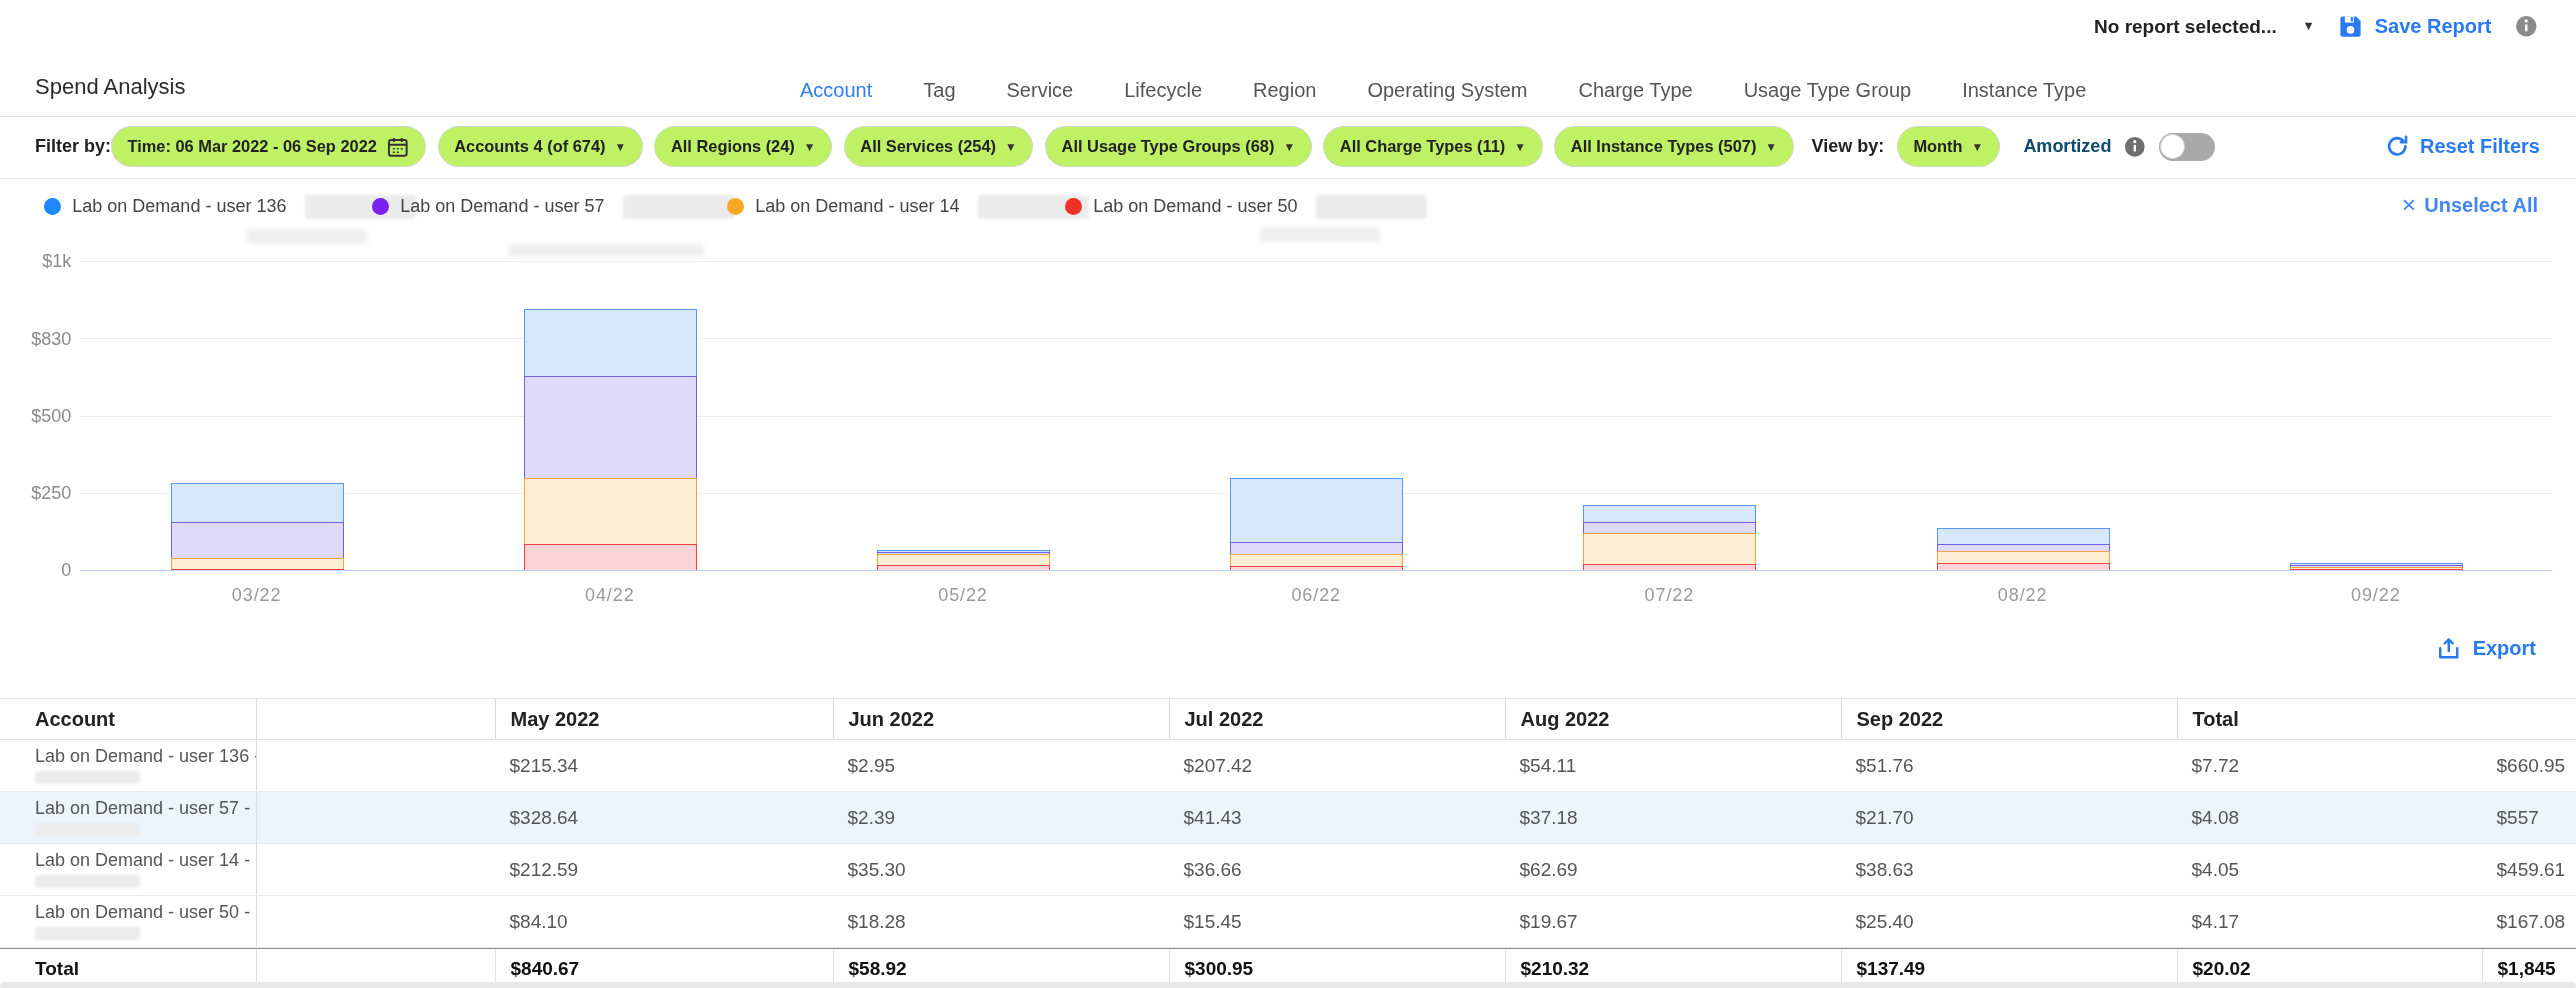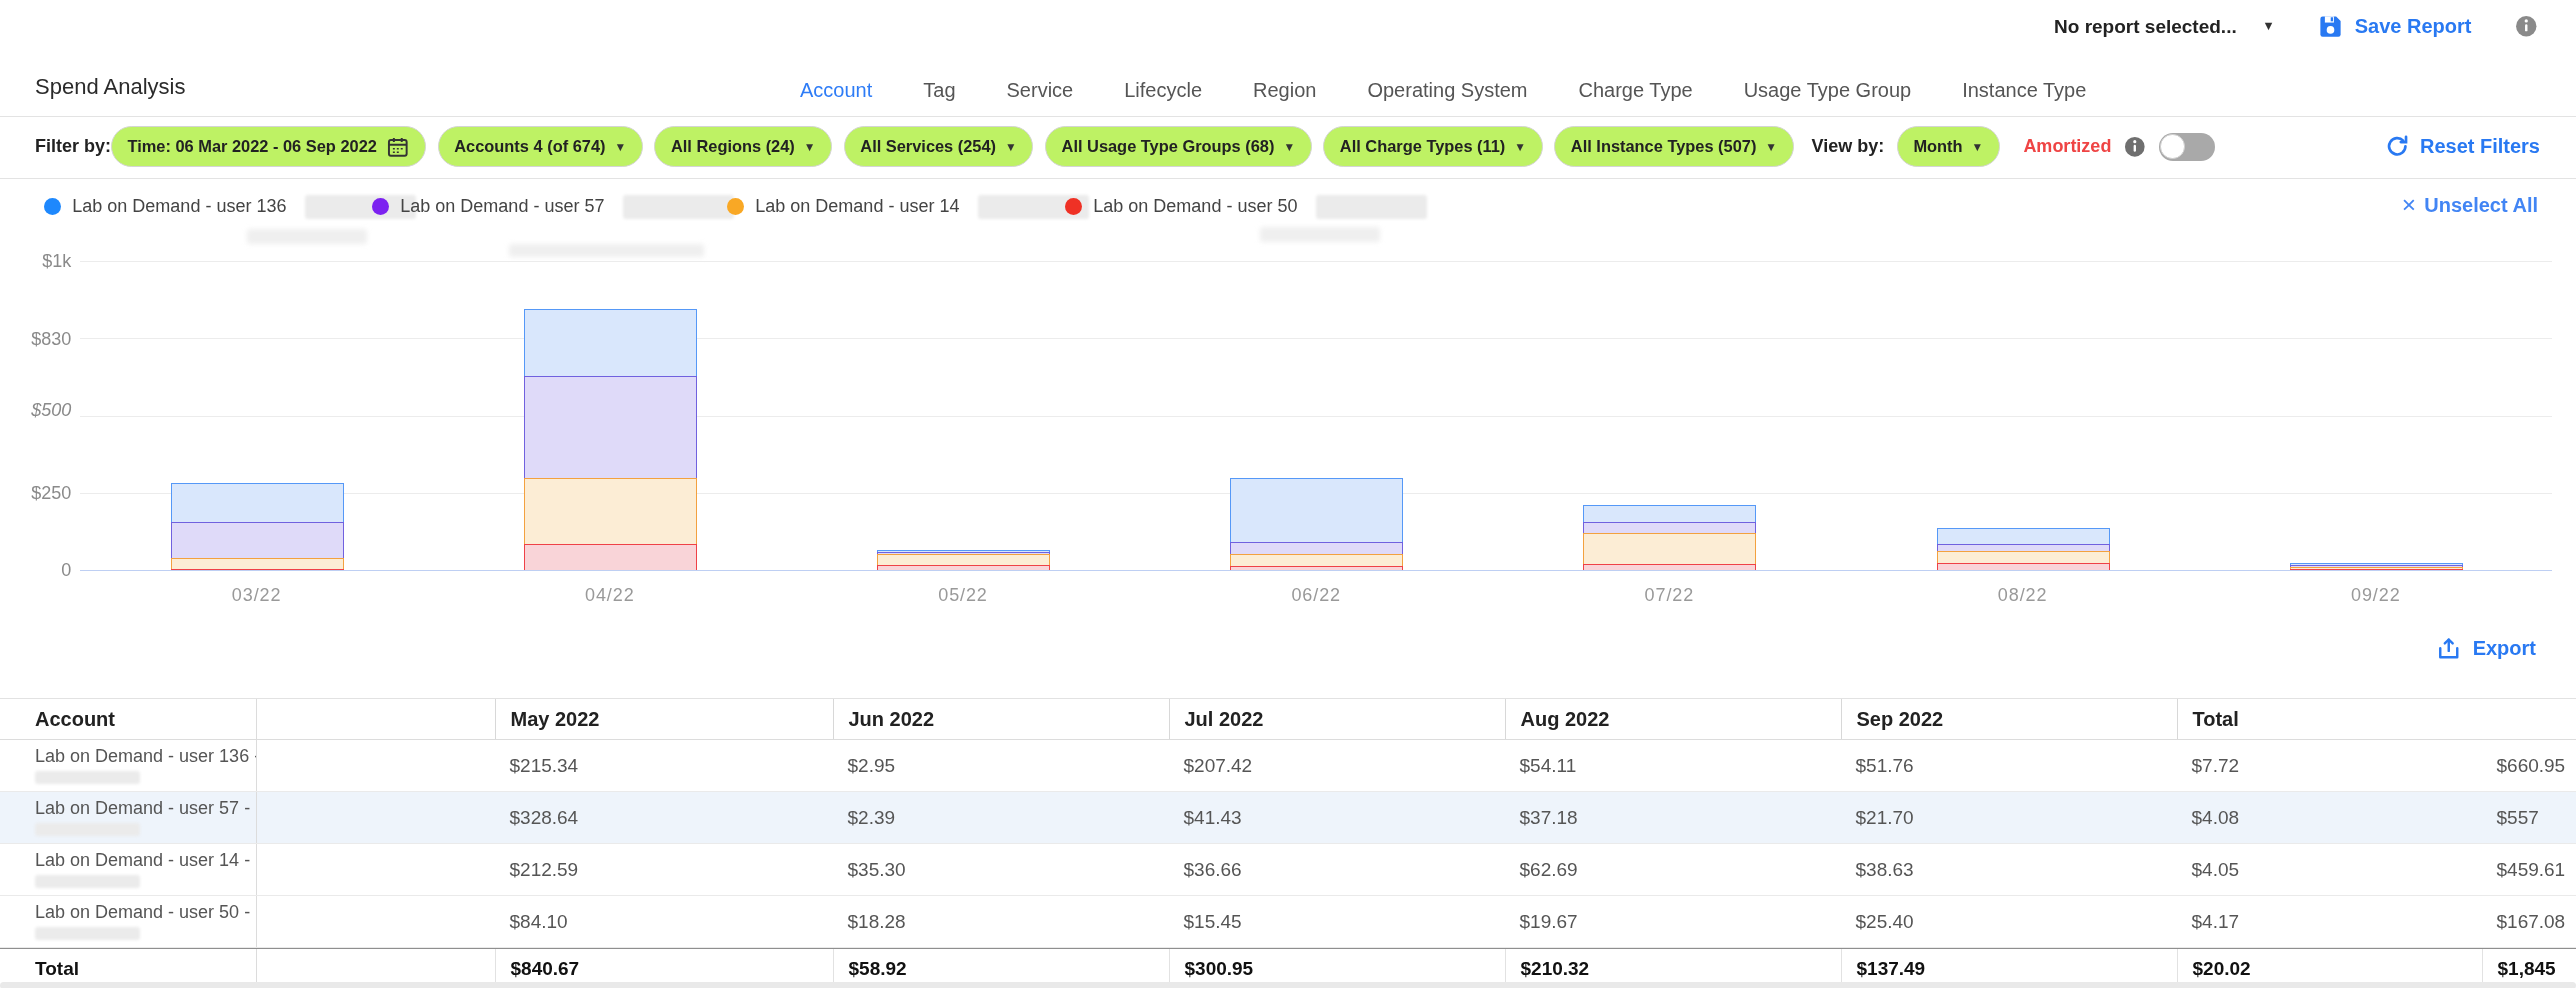--- a/index.html
+++ b/index.html
@@ -1,21 +1,21 @@
 <!DOCTYPE html>
 <html style="font-size:14.5px"><head>
 <meta charset="utf-8">
 <style>
   html,body{margin:0;padding:0}
   body{width:2576px;height:989px;position:relative;overflow:hidden;background:#fff;
        font-family:"Liberation Sans",sans-serif;color:#333}
 
   
   .topbar{position:absolute;top:0;left:0;right:0;height:53px;display:flex;align-items:center;
-          justify-content:flex-end;gap:42px;padding-right:38px}
+          justify-content:flex-end;gap:22px;padding-right:38px}
   .report-select{display:flex;align-items:center;gap:25.5px;font-size:19px;font-weight:700;color:#222;cursor:pointer}
   .caret{font-size:12.7px;color:#333;line-height:1}
   .save-report{display:flex;align-items:center;gap:11px;font-size:20px;font-weight:700;color:#2979F2;cursor:pointer}
   .info-ic{display:inline-flex;line-height:0}
 
   
   .header-row{position:absolute;top:53px;left:0;right:0;height:63px;border-bottom:0.9px solid #E3E3E3}
   .page-title{position:absolute;left:35px;bottom:16.4px;font-size:22px;color:#2b2b2b}
   .tab-bar{position:absolute;left:800px;bottom:14.5px;display:flex;gap:51px}
   .tab{font-size:20px;color:#555;cursor:pointer;white-space:nowrap}
@@ -27,21 +27,21 @@
   .filter-label{font-size:18px;font-weight:700;color:#222;white-space:nowrap}
   .pills{display:flex;align-items:center;gap:11.8px}
   .pill{display:flex;align-items:center;gap:9px;height:41px;padding:0 15.5px;border:1.8px solid #D4D4D4;
         border-radius:22px;background:#bef264;font-size:16.4px;font-weight:700;color:#222;
         font-family:inherit;cursor:pointer;white-space:nowrap}
   .pill-icon{display:inline-flex;line-height:0}
   .pill .caret{font-size:11.8px}
   .viewby{display:flex;align-items:center;gap:12.7px;margin-left:18px}
   .viewby-label{font-size:18px;font-weight:700;color:#222;white-space:nowrap}
   .amortized{display:flex;align-items:center;gap:11.8px;margin-left:23.6px}
-  .amortized-label{font-size:18px;font-weight:700;color:#ef4444;white-space:nowrap}
+  .amortized-label{font-size:18px;font-weight:700;color:#0c4a6e;white-space:nowrap}
   .toggle{width:56px;height:28px;border-radius:14.5px;background:#A9A9A9;position:relative;cursor:pointer;flex:none}
   .toggle .knob{position:absolute;left:1.8px;top:1.8px;width:24.5px;height:24.5px;border-radius:50%;
                 background:#fff;border:0.9px solid #CFCFCF;box-sizing:border-box}
   .reset{margin-left:auto;display:flex;align-items:center;gap:10px;font-size:20px;font-weight:700;color:#2979F2;cursor:pointer;white-space:nowrap}
 
   
   .legend-row{position:absolute;top:186px;left:0;right:0;height:56px}
   .legend-item{position:absolute;top:9px;display:flex;align-items:center;gap:11px;cursor:pointer}
   .legend-dot{width:17.3px;height:17.3px;border-radius:50%;flex:none}
   .legend-label{font-size:18px;color:#444;white-space:nowrap}
@@ -279,21 +279,21 @@
       <div class="bar" style="left: calc(92.8571% - 86px);">
         <div class="seg" style="height: 1.8px; background: rgb(249, 212, 216); border-color: rgb(239, 65, 71);"></div>
         <div class="seg" style="height: 1.8px; background: rgb(252, 237, 213); border-color: rgb(243, 161, 63);"></div>
         <div class="seg" style="height: 1.8px; background: rgb(223, 218, 249); border-color: rgb(112, 97, 223);"></div>
         <div class="seg" style="height: 2.4px; background: rgb(217, 231, 252); border-color: rgb(85, 152, 247);"></div>
       </div>
       <div class="xlabel" style="left: 92.8571%;">09/22</div>
     </div>
 <div class="ytick" style="top: 16.4px;">$1k</div>
     <div class="ytick" style="top: 94px;">$830</div>
-    <div class="ytick" style="top: 165px; font-style: italic;">$500</div>
+    <div class="ytick" style="top: 171px;">$500</div>
     <div class="ytick" style="top: 248px;">$250</div>
     <div class="ytick" style="top: 325px;">0</div>
   </div>
 
 <div class="export-row">
   <span class="info-ic">
     <svg width="25.5" height="25.5" viewBox="0 0 24 24" fill="none" stroke="#2979F2" stroke-width="2.3" stroke-linecap="round" stroke-linejoin="round">
         <path d="M4 11.5v8.5h16v-8.5"></path>
         <path d="M12 14V3.5"></path>
         <path d="M8.3 7 12 3.3 15.7 7"></path>

